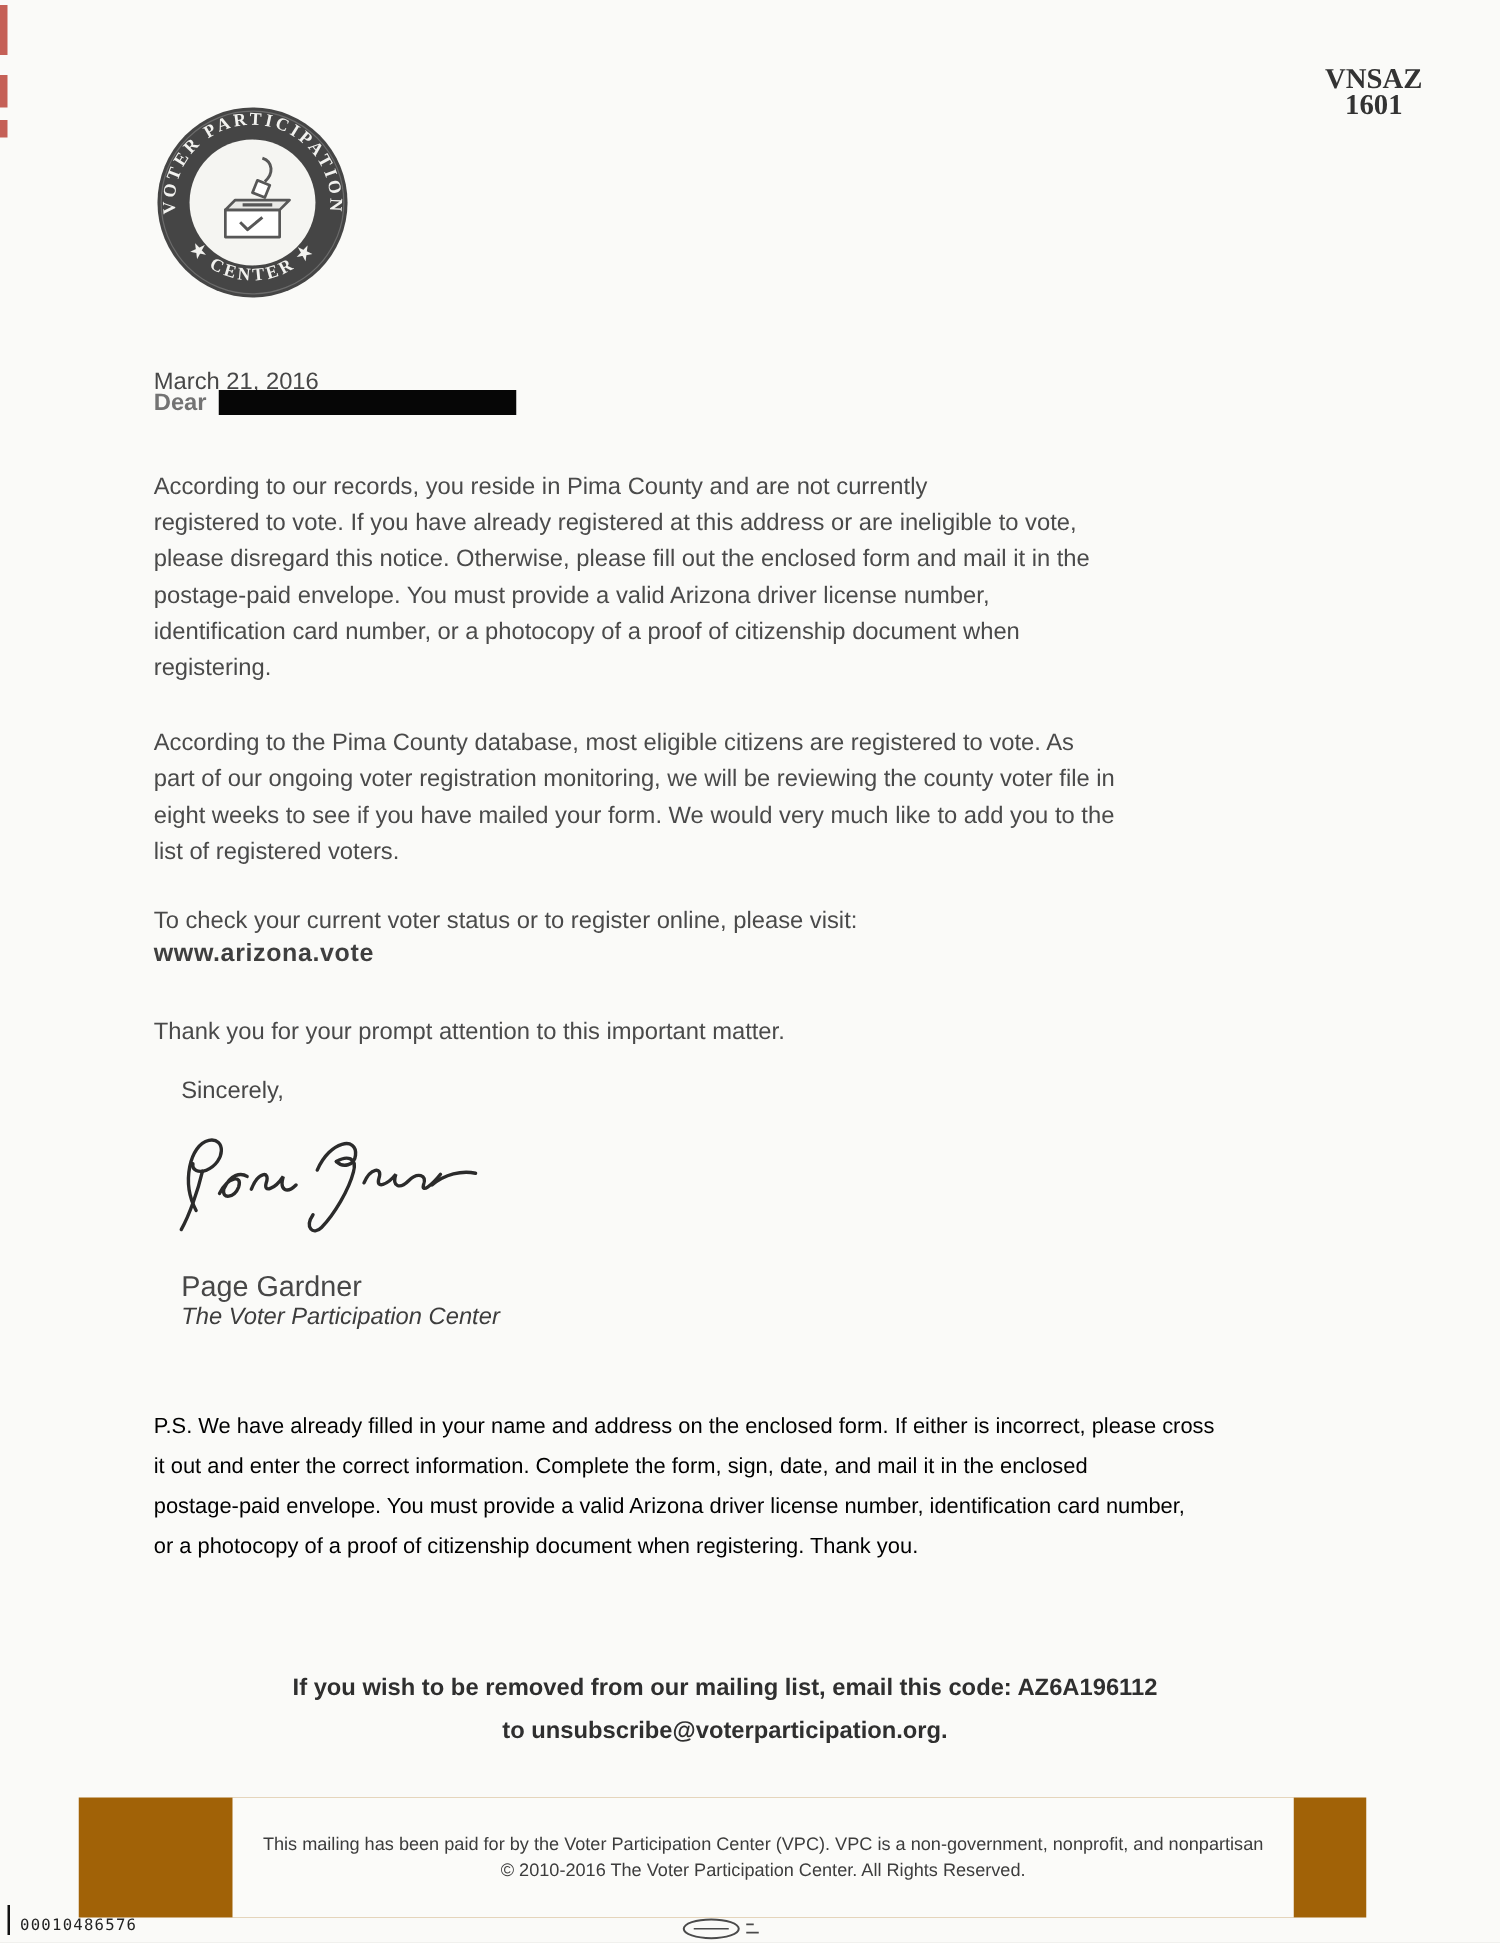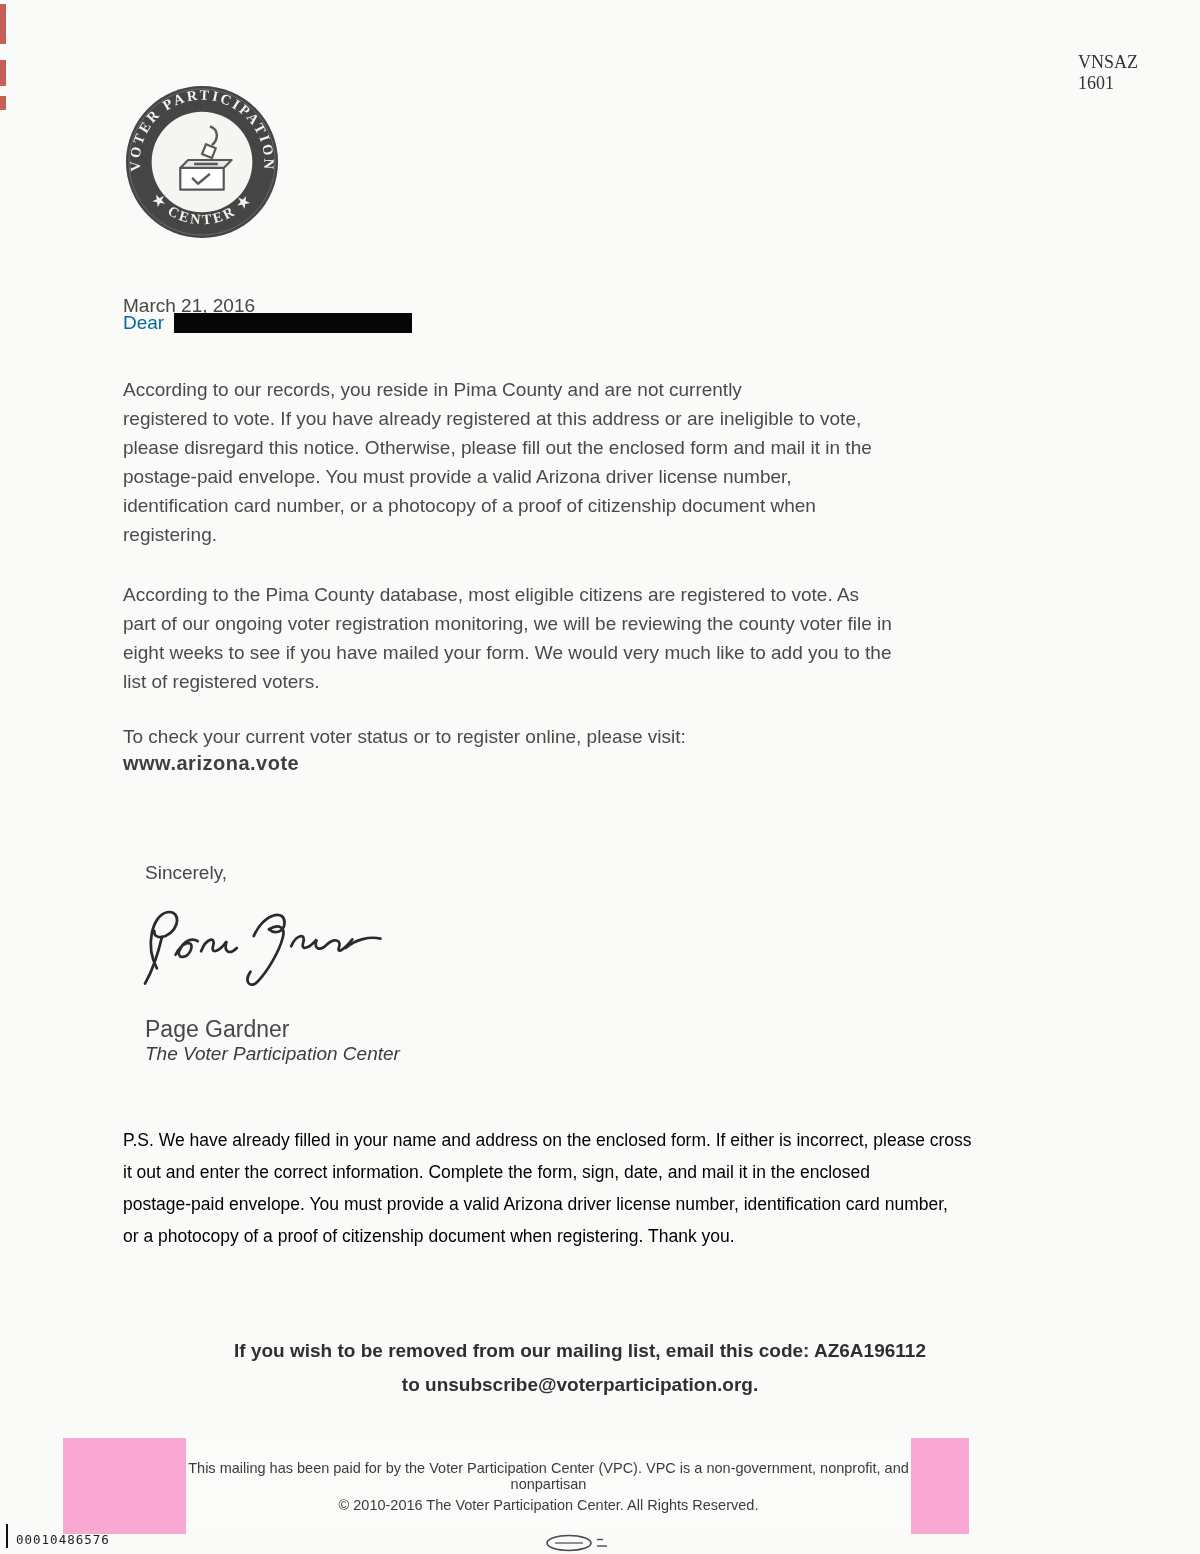--- a/index.html
+++ b/index.html
@@ -16,30 +16,31 @@
   }
   
   .red-artifact { position: absolute; left: 0; width: 6px; background: #b83a2e; opacity: .8; }
   .ra1 { top: 4px; height: 40px; }
   .ra2 { top: 60px; height: 26px; }
   .ra3 { top: 96px; height: 14px; }
 
   .code {
     position: absolute; top: 52px; right: 62px;
     font-family: "Liberation Serif", serif;
-    font-size: 18px; line-height: 21px; color: #333;
-    text-align: left;
+    font-size: 23px; line-height: 21px; color: #333;
+    text-align: center;
+    font-weight: bold;
   }
 
   .logo { position: absolute; left: 123px; top: 83px; width: 158px; height: 158px; }
 
   .date { position: absolute; left: 123px; top: 295px; font-size: 19px; }
 
   .salute { position: absolute; left: 123px; top: 312px; font-size: 19px; }
-  .salute .dear { font-weight: normal; color: #0369a1; }
+  .salute .dear { font-weight: bold; color: #737373; }
   .redaction {
     display: inline-block; width: 238px; height: 20px;
     background: #060606; margin-left: 10px; vertical-align: -4px;
   }
 
   .bodytext {
     position: absolute; left: 123px; width: 990px;
     margin: 0; font-size: 19px; line-height: 29px;
     white-space: pre-line; color: #4a4a4a;
   }
@@ -60,22 +61,22 @@
     white-space: pre-line; color: #000000;
   }
 
   .removal {
     position: absolute; left: 60px; top: 1340px; width: 1040px;
     text-align: center; font-size: 19px; font-weight: 700; color: #2f2f2f;
   }
   .removal div { margin-bottom: 12px; }
 
   .footer-strip {
-    position: absolute; left: 63px; top: 1438px; width: 906px; height: 96px;
-    background: #f9a8d4;
+    position: absolute; left: 63px; top: 1438px; width: 1030px; height: 96px;
+    background: #a16207;
   }
   .footer-inner {
     position: absolute; left: 123px; right: 58px; top: 0; bottom: 0;
     background: #fbfbf9;
     display: flex; flex-direction: column; justify-content: center;
     gap: 5px; text-align: center;
     font-size: 14.5px; color: #3c3c3c;
   }
 
   .edge-tick { position: absolute; left: 6px; top: 1524px; width: 2px; height: 24px; background: #111; }
@@ -137,20 +138,21 @@
 please disregard this notice. Otherwise, please fill out the enclosed form and mail it in the
 postage-paid envelope. You must provide a valid Arizona driver license number,
 identification card number, or a photocopy of a proof of citizenship document when
 registering.</p>
   <p class="bodytext para3">To check your current voter status or to register online, please visit:</p>
   <p class="bodytext para2">According to the Pima County database, most eligible citizens are registered to vote. As
 part of our ongoing voter registration monitoring, we will be reviewing the county voter file in
 eight weeks to see if you have mailed your form.  We would very much like to add you to the
 list of registered voters.</p>
   <div class="url">www.arizona.vote</div>
+  <p class="bodytext para4">Thank you for your prompt attention to this important matter.</p>
 
   <div class="closing">Sincerely,</div>
 
   <div class="signature">
     <svg width="255" height="112" viewBox="0 0 300 130">
       <g stroke="#2b2b2b" stroke-width="3.2" fill="none" stroke-linecap="round">
         <path d="M34,96 C20,70 28,34 46,30 C62,27 62,50 44,58 C36,61 30,58 31,52"></path>
         <path d="M40,59 C36,76 28,100 20,114"></path>
         <path d="M56,80 C64,64 78,62 74,74 C70,84 58,86 60,76 C66,62 76,60 82,64"></path>
         <path d="M86,76 C92,60 104,58 100,70 C97,80 108,76 116,64 C112,78 120,80 128,72"></path>

